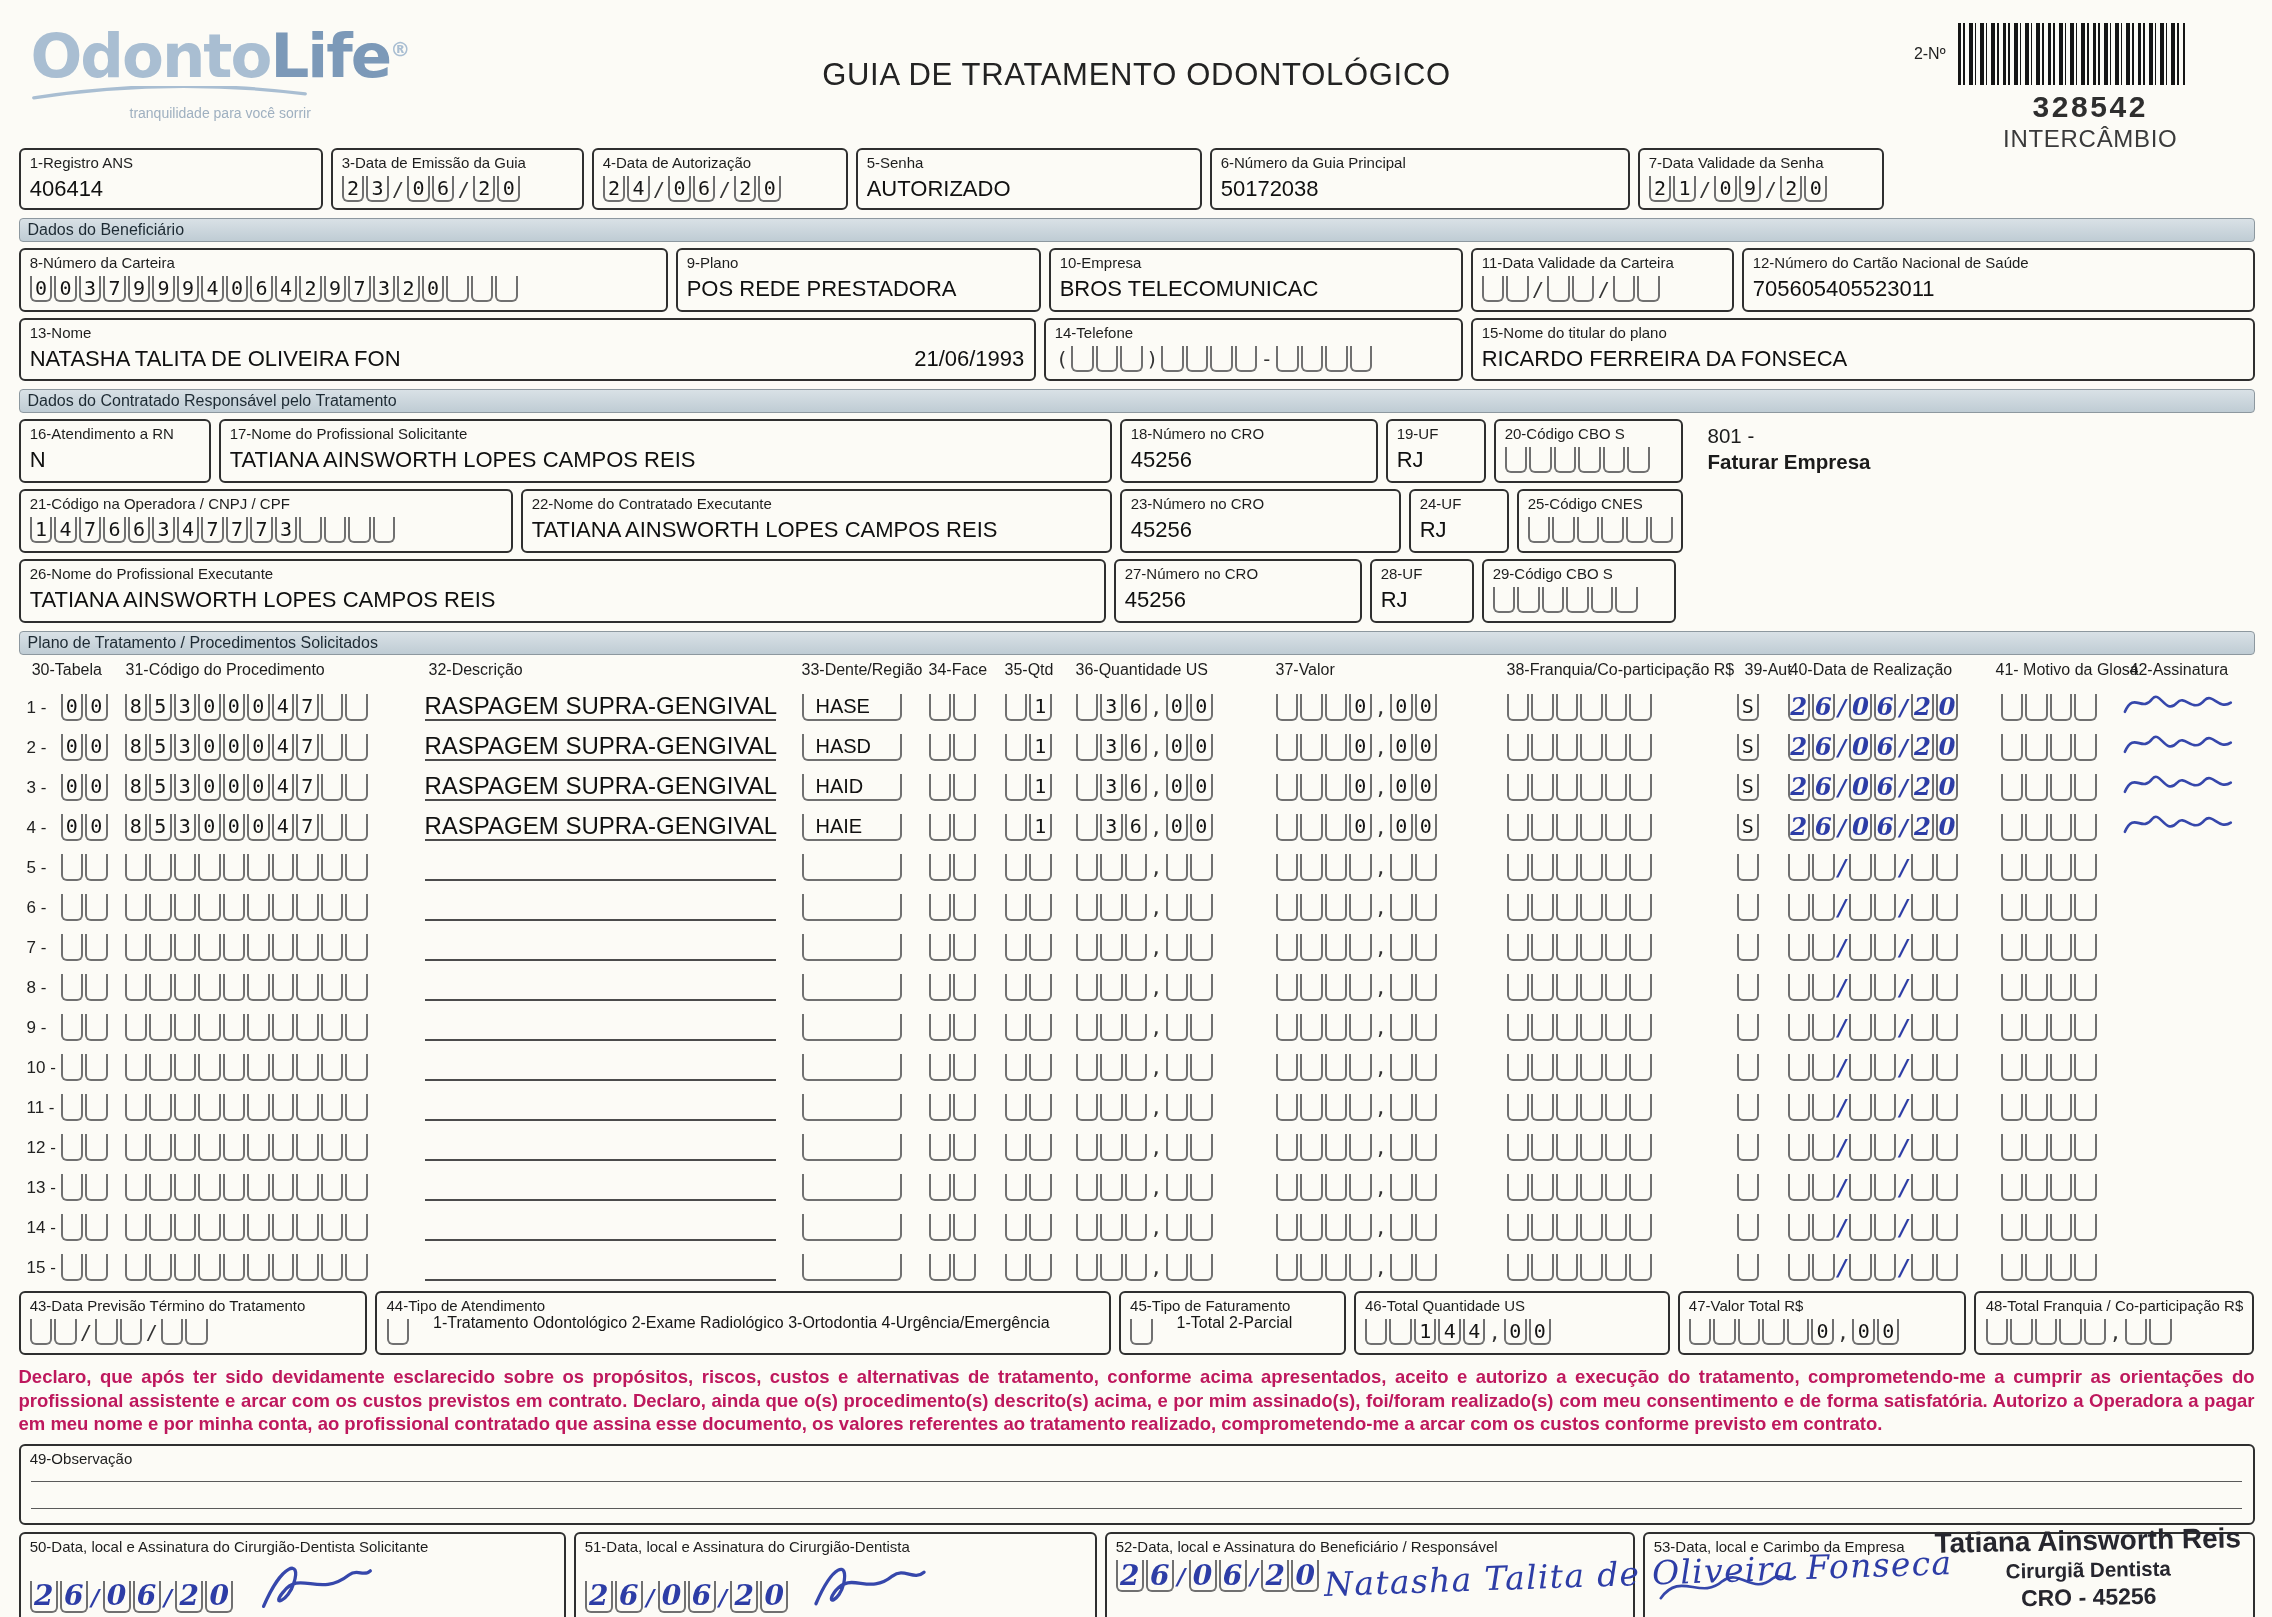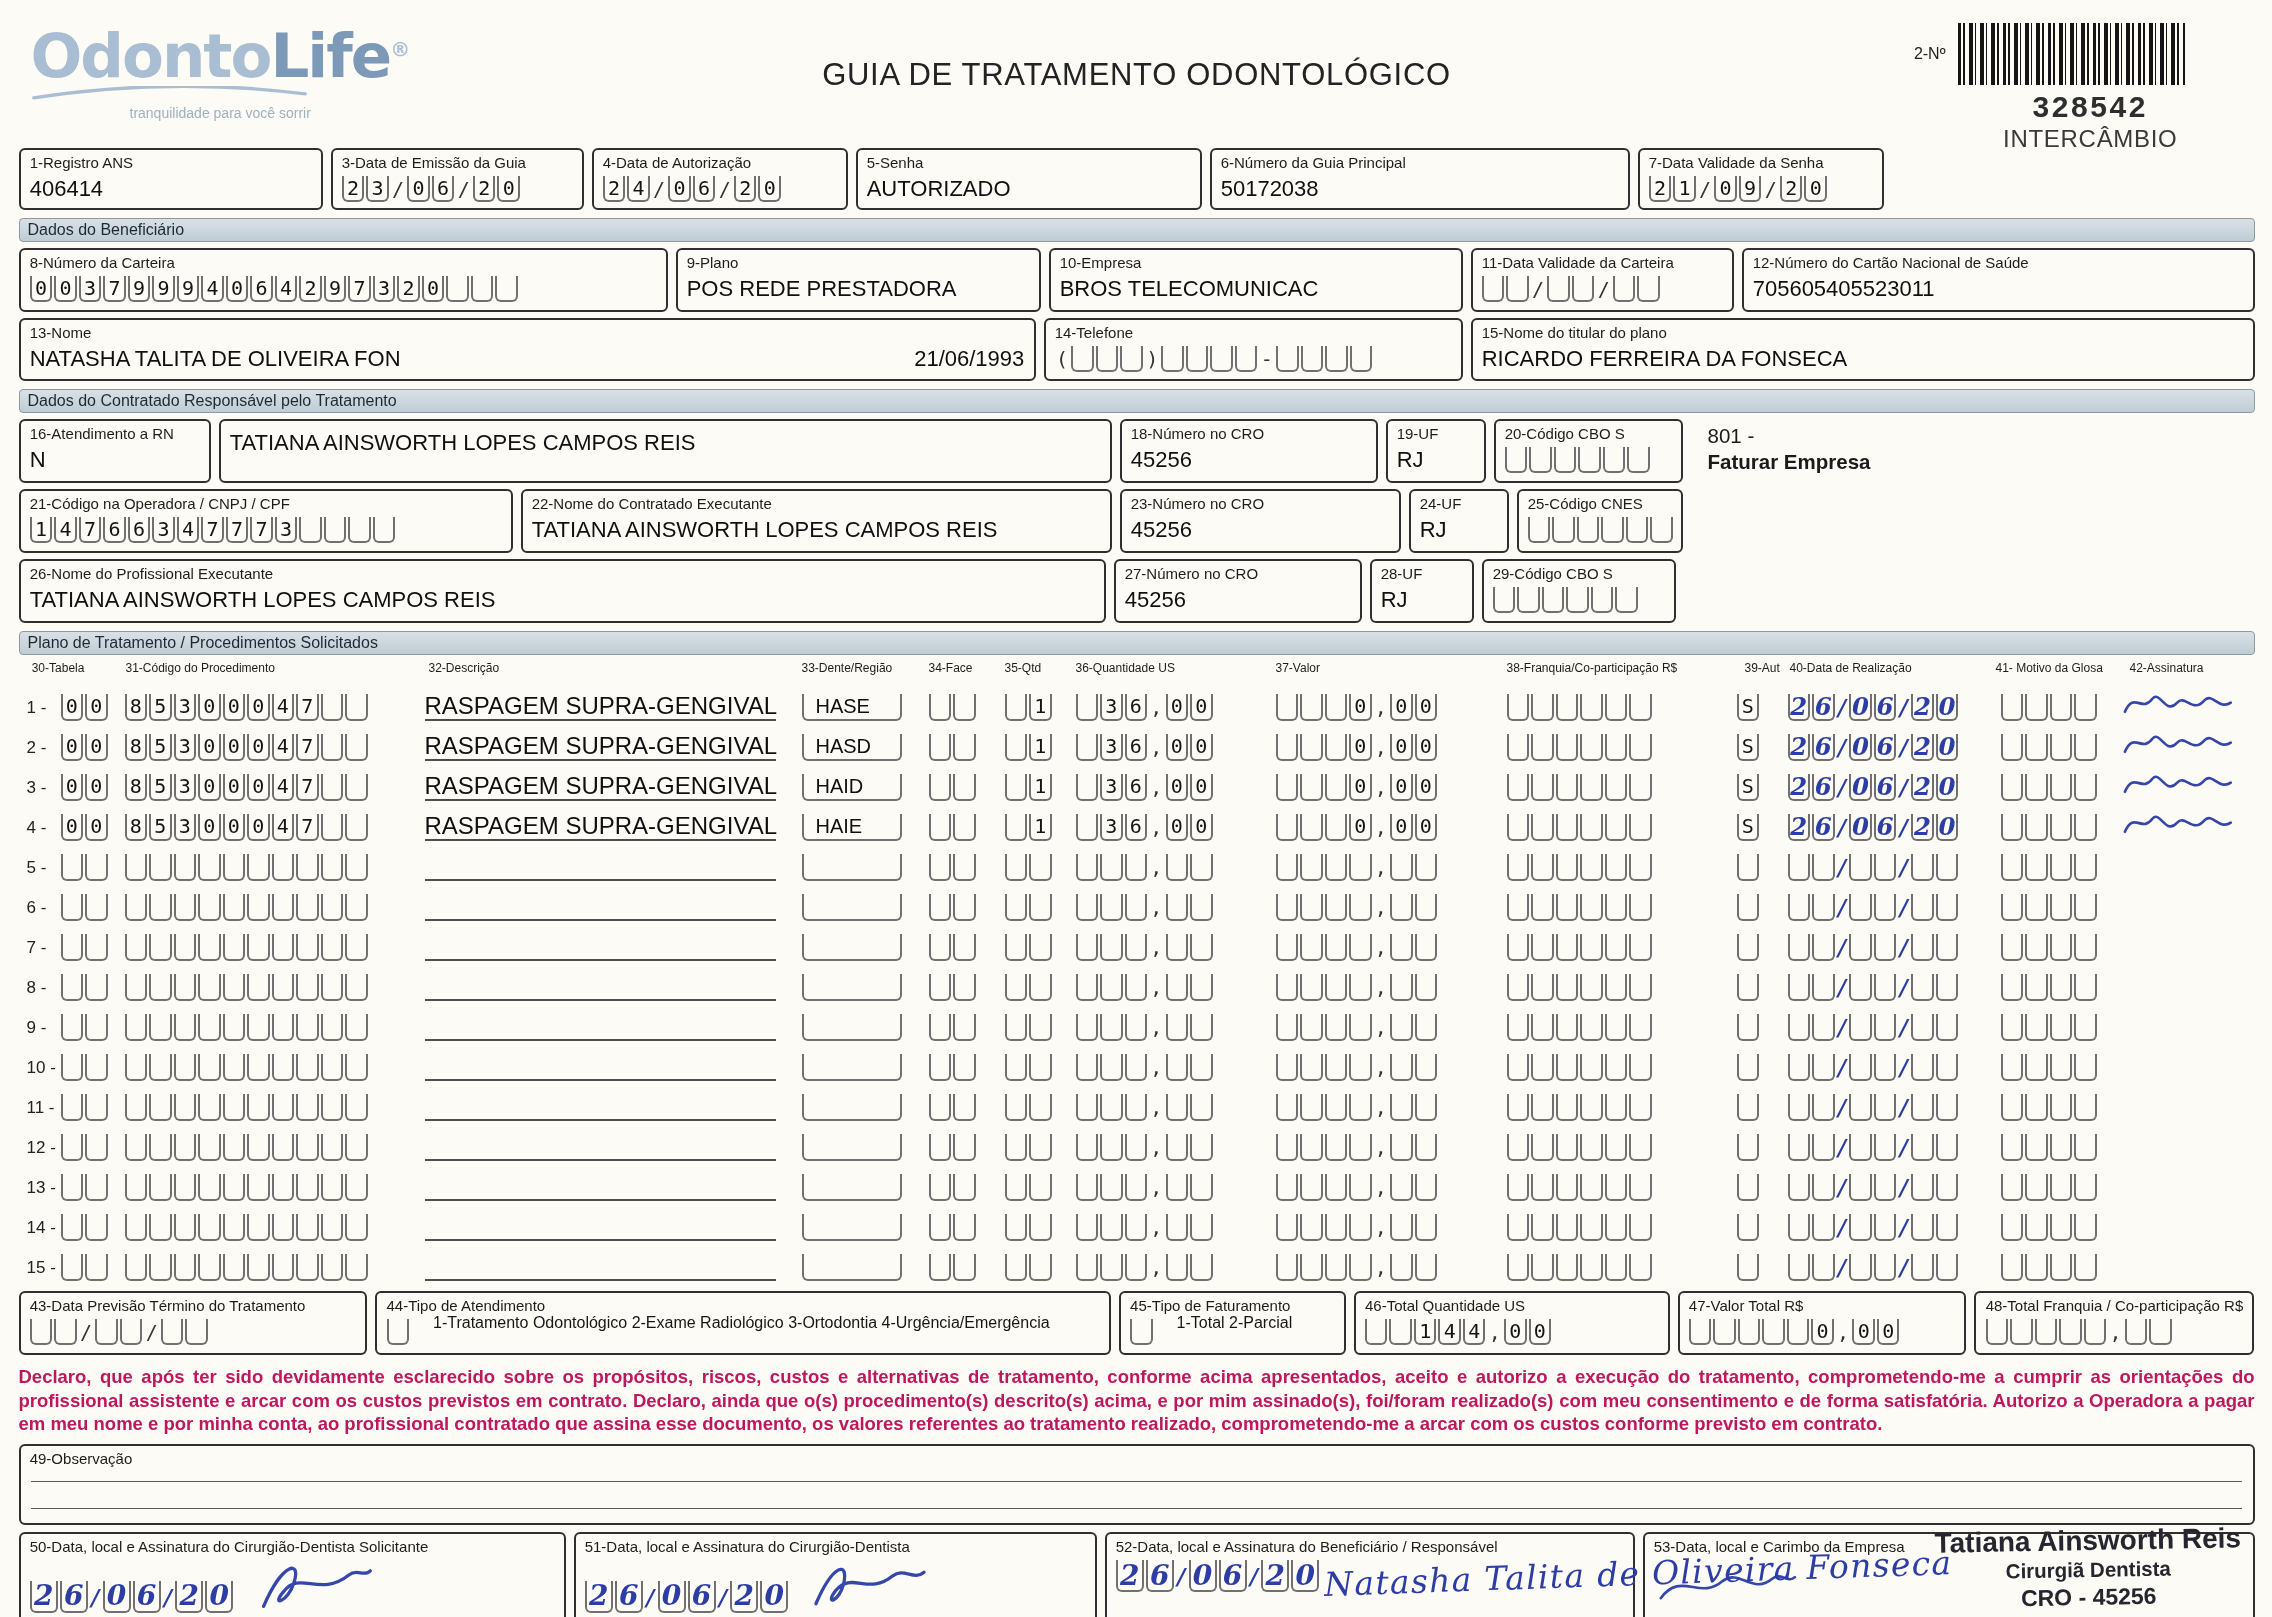--- a/index.html
+++ b/index.html
@@ -58,21 +58,21 @@
   .cont-box { min-height:58px; }
   .nome-line { display:flex; justify-content:space-between; align-items:baseline; }
   .nota801 { padding:5.3px 0 0 17px; }
   .nota801-code { font-size:20.5px; color:#1b1b1b; }
   .nota801-text { font-size:20.5px; font-weight:bold; color:#1b1b1b; margin-top:2.6px; }
   .opts-line { display:flex; align-items:flex-start; gap:24px; }
   .opts-text { font-size:16px; padding-bottom:4px; color:#161616; }
 
   
   .proc-head { position:relative; height:30px; }
-  .phl { position:absolute; top:6.6px; font-size:12px; white-space:nowrap; color:#1d1d1d; }
+  .phl { position:absolute; top:6.6px; font-size:16px; white-space:nowrap; color:#1d1d1d; }
   .x30{left:13.2px}.x31{left:107px}.x32{left:410px}.x33{left:783px}.x34{left:910px}.x35{left:986px}.x36{left:1057px}
   .x37{left:1257px}.x38{left:1488px}.x39{left:1726px}.x40{left:1771px}.x41{left:1977px}.x42{left:2111px}
   .proc-row { position:relative; height:40px; }
   .pc { position:absolute; bottom:4px; }
   .c-num{left:8px; bottom:6.6px; font-size:17px; color:#222;}
   .c-tabela{left:42px}.c-codigo{left:106px}
   .c-desc{left:406px; width:351px; bottom:4px; border-bottom:2px solid #4c4c4c; height:28px; display:flex; align-items:center; font-size:24px; color:#101010; white-space:nowrap;}
   .c-dente{left:783px; min-width:100px; height:26.4px; border:2px solid #707070; border-top:none; border-radius:0 0 6px 6px; display:flex; align-items:center; padding:0 12px; font-size:20px; color:#101010;}
   .c-face{left:910px}.c-qtd{left:986px}.c-qus{left:1057px}.c-valor{left:1257px}.c-franquia{left:1488px}
   .c-aut{left:1718px}.c-data{left:1769px}.c-glosa{left:1982px}
@@ -264,20 +264,21 @@
     </div>
 
     <div class="sbar">Dados do Contratado Responsável pelo Tratamento</div>
 
     <div class="frow">
       <div class="fbox cont-box w-f16">
         <div class="flabel">16-Atendimento a RN</div>
         <div class="fvalue">N</div>
       </div>
       <div class="fbox cont-box w-f17">
+        <div class="flabel">17-Nome do Profissional Solicitante</div>
         <div class="fvalue">TATIANA AINSWORTH LOPES CAMPOS REIS</div>
       </div>
       <div class="fbox cont-box w-f18">
         <div class="flabel">18-Número no CRO</div>
         <div class="fvalue">45256</div>
       </div>
       <div class="fbox cont-box w-f19">
         <div class="flabel">19-UF</div>
         <div class="fvalue">RJ</div>
       </div>

